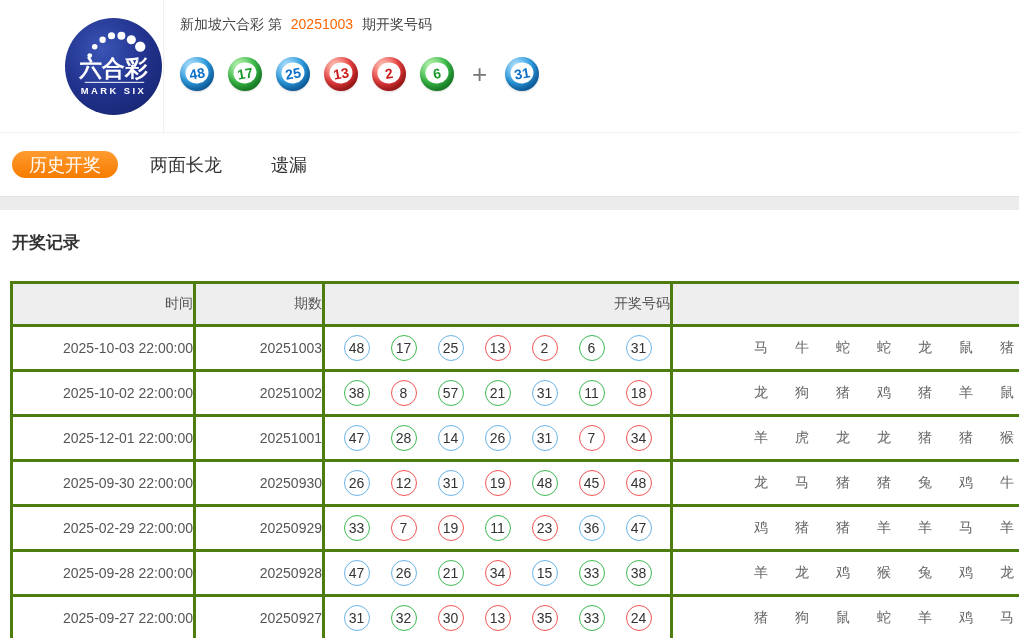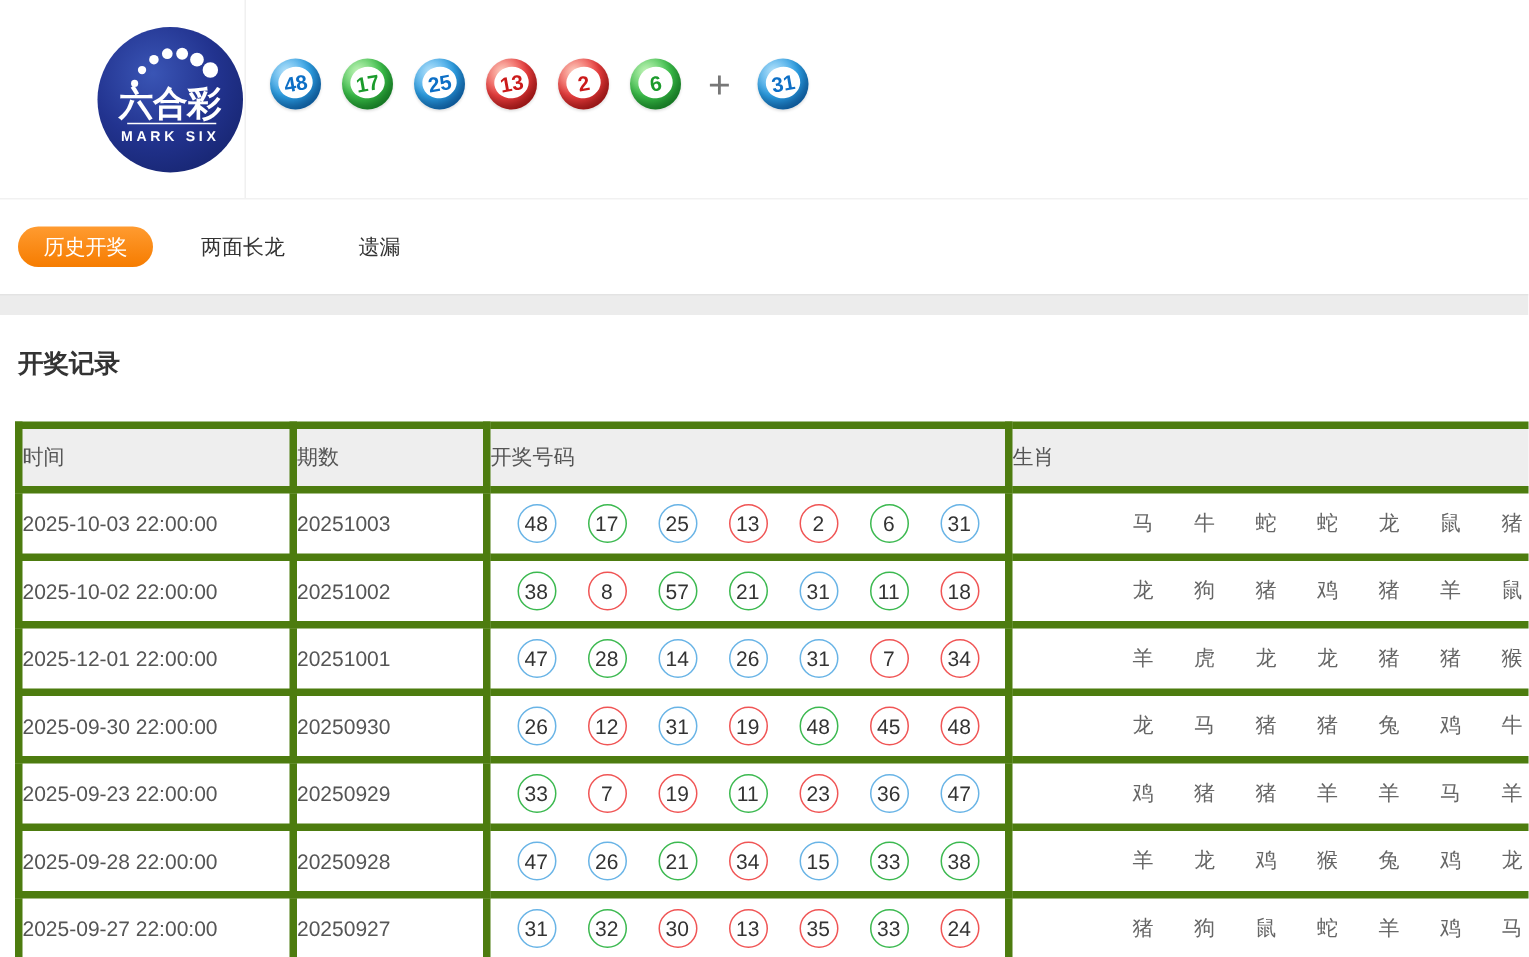--- a/index.html
+++ b/index.html
@@ -25,30 +25,30 @@
   .ball3d .inner { position: absolute; left: 50%; top: 47%; transform: translate(-50%,-50%) rotate(-10deg);
                    width: 23px; height: 21px; border-radius: 50%; background: #fff;
                    display: flex; align-items: center; justify-content: center;
                    font-size: 14px; font-weight: bold; }
   .ball3d.blue  .inner { color: #0d6fc6; }
   .ball3d.green .inner { color: #1b9b2c; }
   .ball3d.red   .inner { color: #cb1a1a; }
   .plus-sign { font-size: 26px; color: #777; margin: 0 4px; font-weight: normal; }
   
   .nav-row { height: 63px; background: #fff; display: flex; align-items: center; padding-left: 12px; }
-  .nav-pill { height: 27px; padding: 0 17px; border-radius: 14px; font-size: 14px; color: #333;
+  .nav-pill { height: 27px; padding: 0 17px; border-radius: 14px; font-size: 18px; color: #333;
               display: flex; align-items: center; cursor: pointer; margin-right: 15px; }
   .nav-pill.active { background: linear-gradient(180deg, #ff9b30, #f67c00); color: #fff; }
   .gray-band { height: 14px; background: #ececec; border-top: 1px solid #e3e3e3; }
   
   .content { background: #fff; padding-top: 21px; }
   .section-title { font-size: 17px; font-weight: bold; color: #333; margin-left: 12px; }
   .records-table { border-collapse: collapse; table-layout: fixed; width: 1085px;
                    margin-left: 10px; margin-top: 27px; font-size: 14px; color: #555; }
-  .records-table th, .records-table td { border: 5px solid #4d7c0f; text-align: left; }
+  .records-table th, .records-table td { border: 3px solid #4d7c0f; text-align: right; }
   .records-table th { background: #eeeeee; height: 43px; font-weight: normal; color: #555; }
   .records-table td { height: 45px; }
   .ballcell { display: flex; justify-content: center; align-items: center; gap: 21px; }
   .num-circle { width: 26px; height: 26px; border-radius: 50%; border: 1px solid #999; flex: 0 0 auto;
                 display: flex; align-items: center; justify-content: center; font-size: 14px; color: #333; }
   .num-circle.blue  { border-color: #69b4e6; }
   .num-circle.green { border-color: #3cb950; }
   .num-circle.red   { border-color: #f05555; }
   .zodiac-wrap { display: flex; justify-content: center; gap: 27px; color: #666; }
 </style>
@@ -73,20 +73,25 @@
       <circle cx="58" cy="19" r="4.0" fill="#fff"></circle>
       <circle cx="68" cy="23" r="4.6" fill="#fff"></circle>
       <circle cx="77" cy="30" r="5.2" fill="#fff"></circle>
       <text x="50" y="60" text-anchor="middle" font-size="23" fill="#ffffff" font-weight="bold">六合彩</text>
       <line x1="21" y1="66" x2="81" y2="66" stroke="#ffffff" stroke-width="1"></line>
       <text x="50" y="78" text-anchor="middle" font-size="9.5" letter-spacing="2.5" fill="#ffffff" font-weight="bold">MARK SIX</text>
     </svg>
   </div>
   <div class="vdiv"></div>
   <div class="draw-info">
+    <div class="draw-title">
+      <span>新加坡六合彩 第</span>
+      <span class="period">20251003</span>
+      <span>期开奖号码</span>
+    </div>
     <div class="balls-row">
         <div class="ball3d blue">
           <div class="inner">48</div>
         </div>
         <div class="ball3d green">
           <div class="inner">17</div>
         </div>
         <div class="ball3d blue">
           <div class="inner">25</div>
         </div>
@@ -230,21 +235,21 @@
               <span>马</span>
               <span>猪</span>
               <span>猪</span>
               <span>兔</span>
               <span>鸡</span>
               <span>牛</span>
             </div>
           </td>
         </tr>
         <tr>
-          <td>2025-09-23 22:00:00</td>
+          <td>2025-02-29 22:00:00</td>
           <td>20250929</td>
           <td>
             <div class="ballcell">
               <div class="num-circle green">33</div>
               <div class="num-circle red">7</div>
               <div class="num-circle red">19</div>
               <div class="num-circle green">11</div>
               <div class="num-circle red">23</div>
               <div class="num-circle blue">36</div>
               <div class="num-circle blue">47</div>

